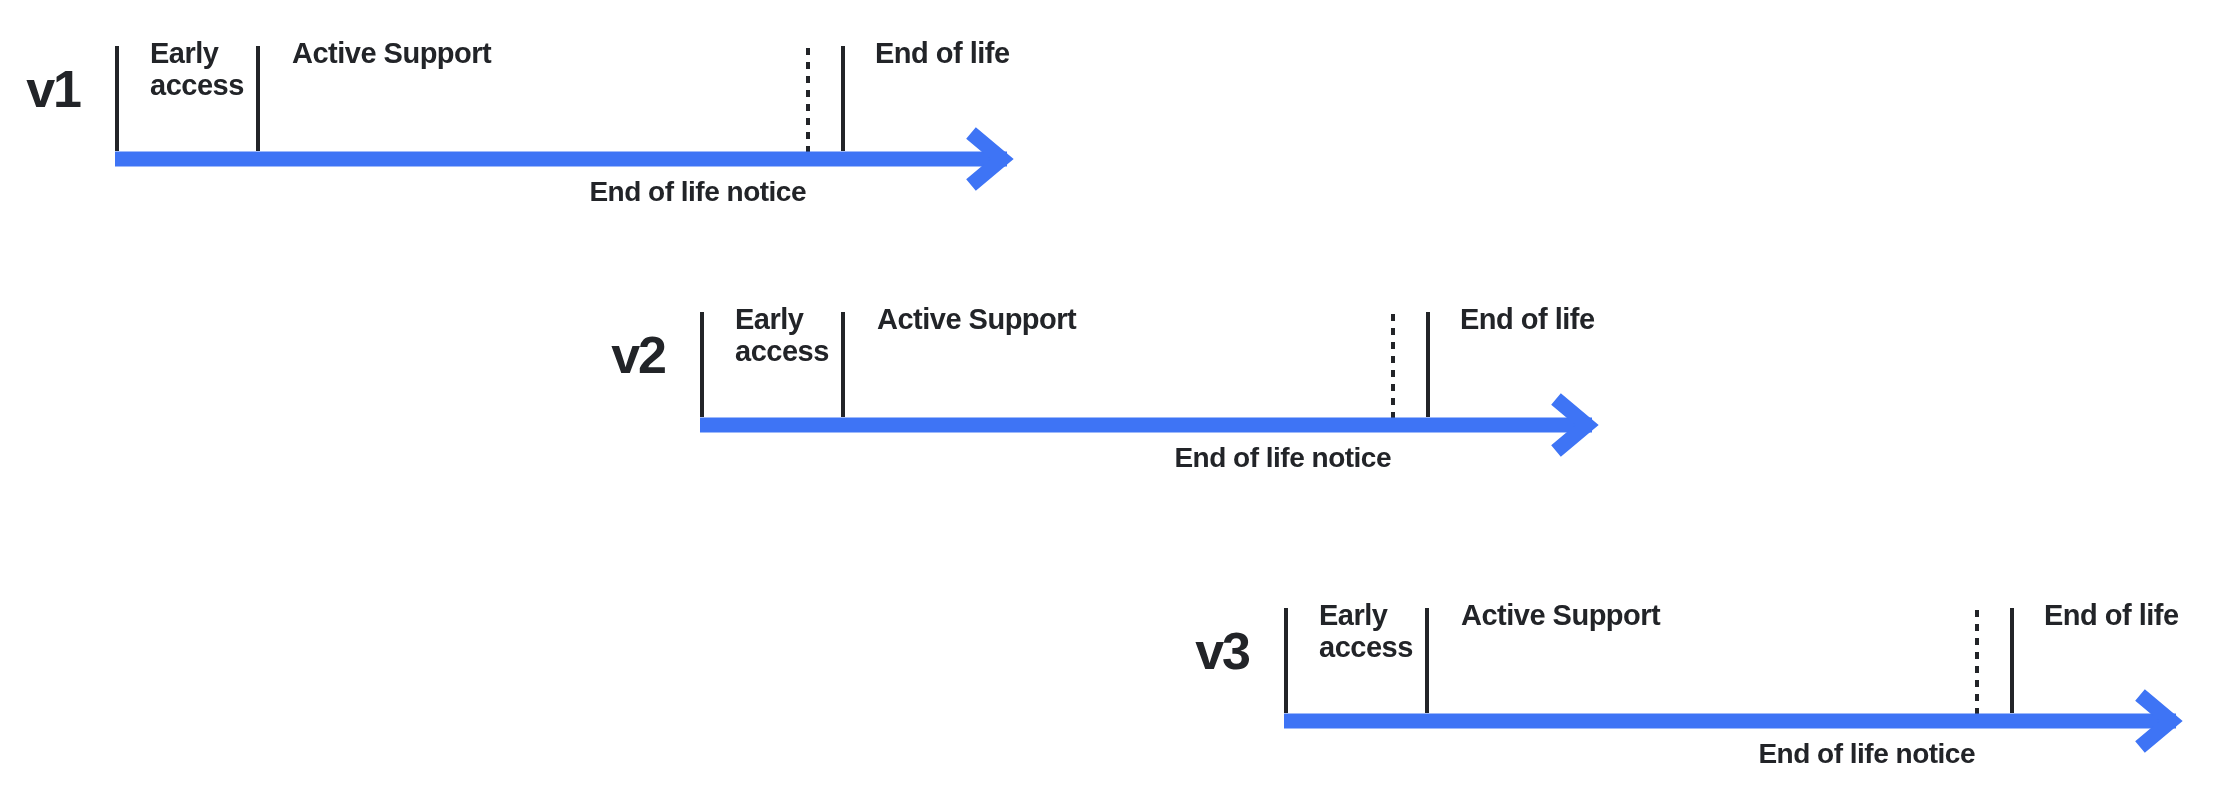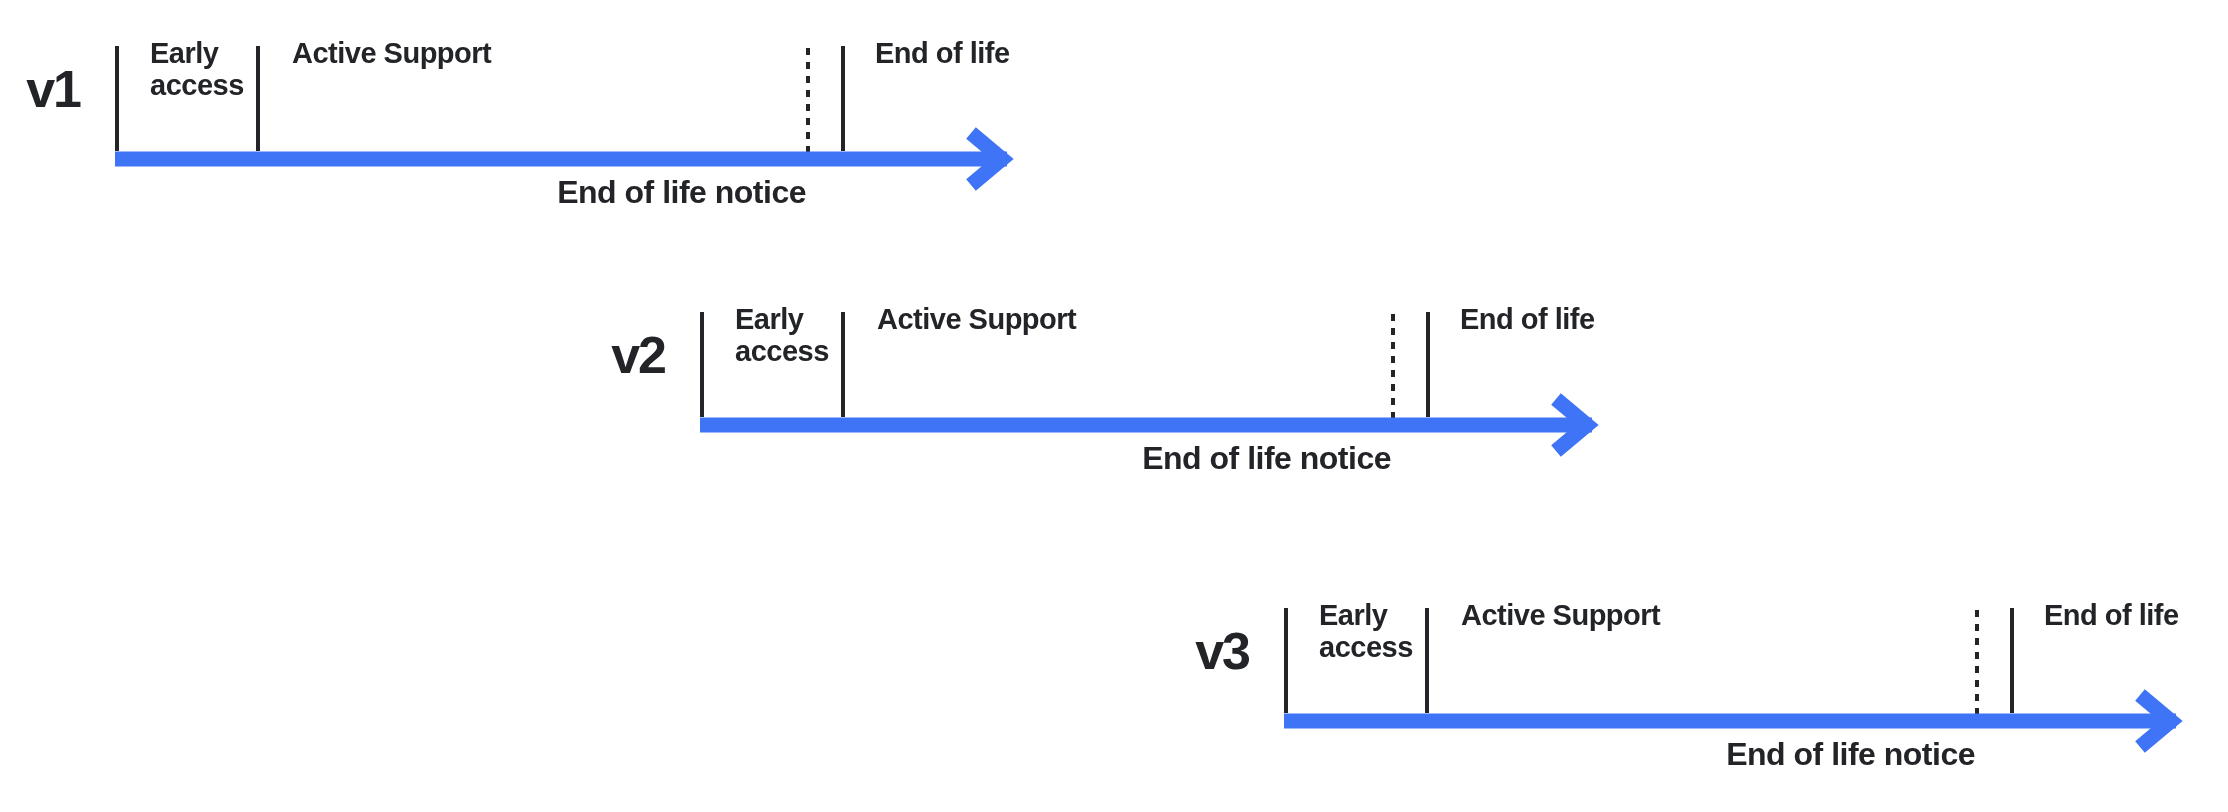--- a/index.html
+++ b/index.html
@@ -76,21 +76,21 @@
   .phase-early  { left: 138px; width: 130px; white-space: normal; }
   .phase-active { left: 280px; }
   .phase-eol    { left: 863px; }
 
   .notice-label {
     position: absolute;
     left: 486px;
     top: 176px;
     width: 320px;
     text-align: right;
-    font-size: 32px;
+    font-size: 28px;
     font-weight: bold;
     line-height: 32px;
     letter-spacing: -0.5px;
     color: var(--ink);
     white-space: nowrap;
   }
 
   .arrow-svg {
     position: absolute;
     left: 113px;

